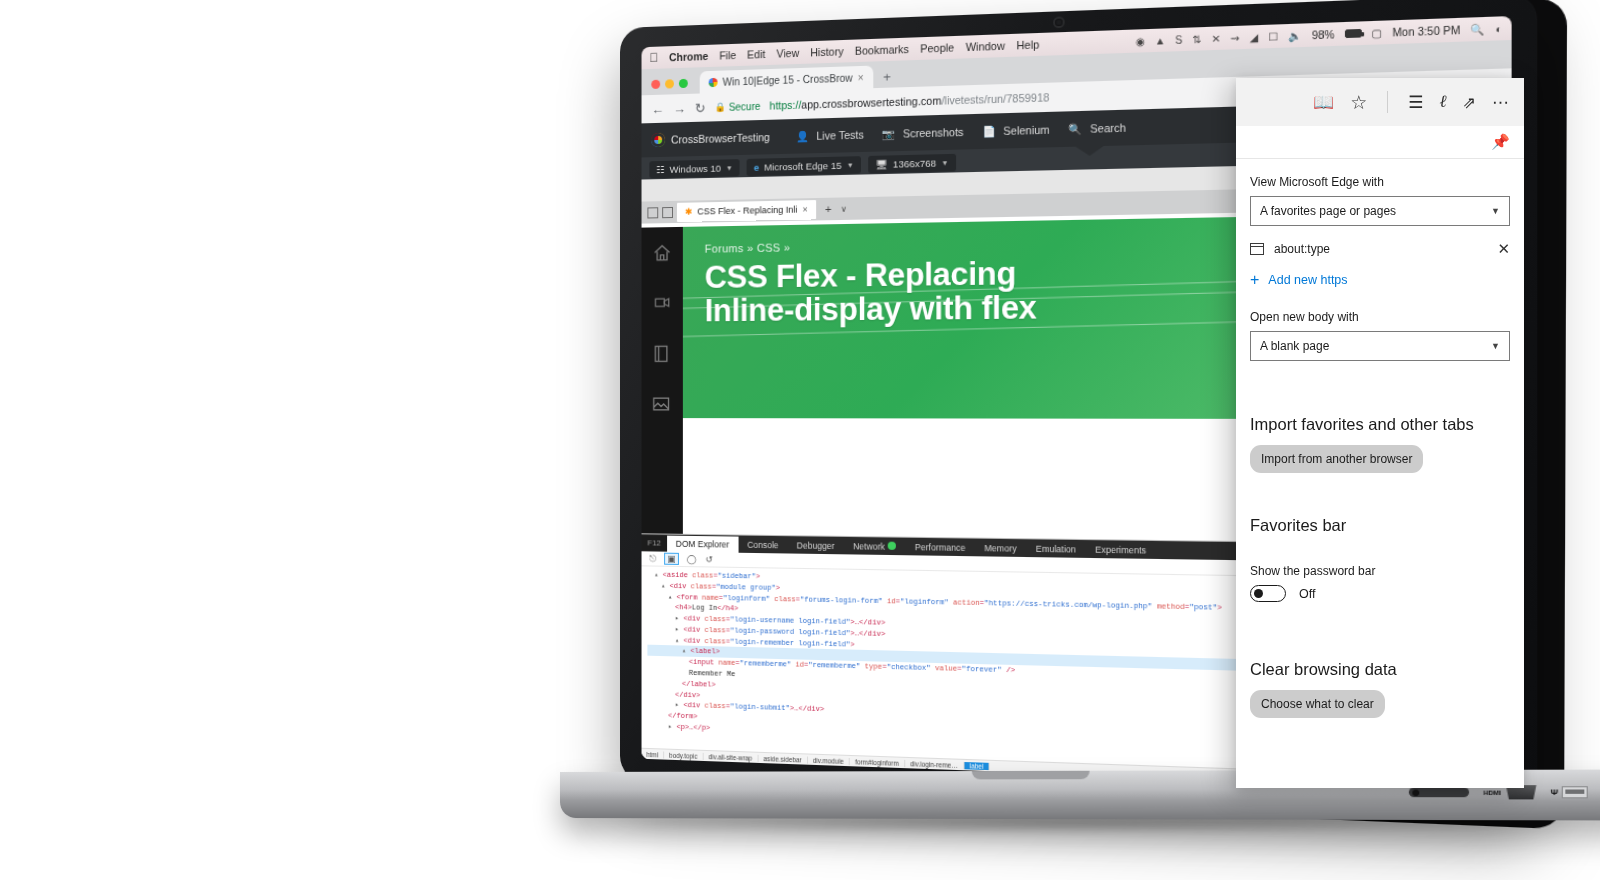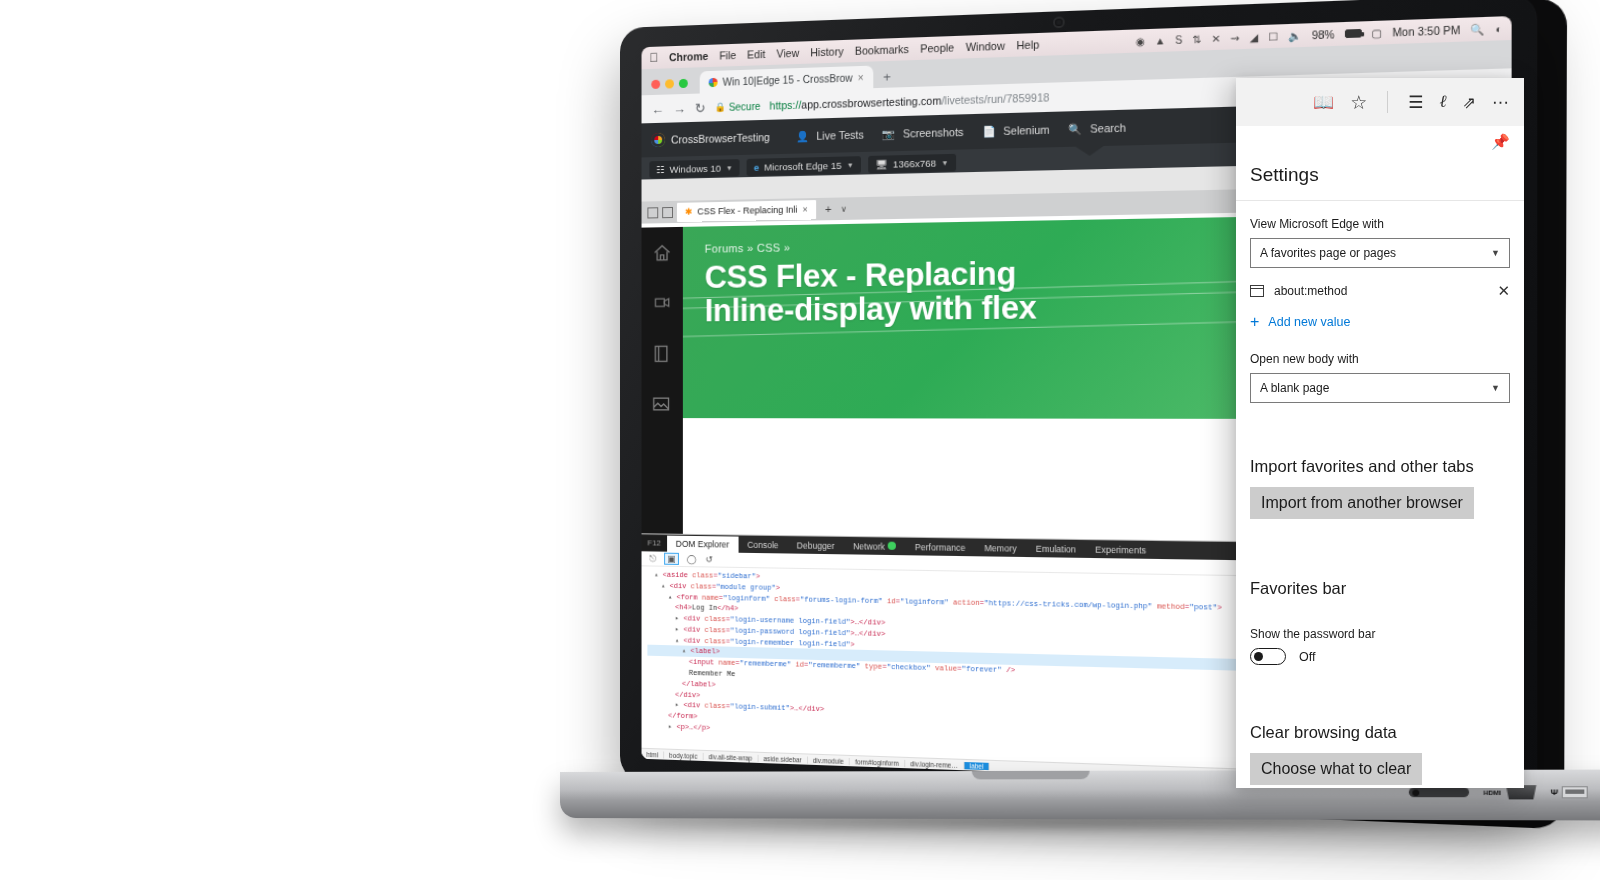--- a/index.html
+++ b/index.html
@@ -267,21 +267,21 @@
   .fly-row{
     display:flex; align-items:center; gap:10px; font-size:12px; color:#1b1b1b; margin-bottom:14px;
   }
   .pagebox{ width:14px;height:12px;border:1.4px solid #3a3a3a; position:relative; flex:0 0 14px;}
   .pagebox:before{ content:""; position:absolute; left:0; right:0; top:2px; height:1.4px; background:#3a3a3a;}
   .fly-close{ margin-left:auto; font-size:15px; color:#333; }
   .fly-add{ display:flex; align-items:center; gap:9px; color:#0078d7; font-size:12.5px; margin:0 0 22px; }
   .fly-add .plus{ font-size:16px; line-height:1; }
   .fly-h2{ font-size:16.5px; color:#1b1b1b; font-weight:normal; margin:14px 0 11px; }
   .fly-btn{
-    display:inline-block; background:#cccccc; color:#1b1b1b; font-size:16px; padding:7px 11px; margin-bottom:28px;
+    display:inline-block; background:#cccccc; color:#1b1b1b; font-size:12px; padding:7px 11px; margin-bottom:11px;border-radius:11px;
   }
   .toggle-row{ display:flex; align-items:center; gap:13px; margin-bottom:10px; }
   .toggle{
     width:36px; height:17px; border:1.6px solid #1b1b1b; border-radius:9px; position:relative; background:#fff;
   }
   .toggle .knob{ position:absolute; left:3px; top:3px; width:9px;height:9px;border-radius:50%; background:#1b1b1b; }
   .toggle-lbl{ font-size:12.5px; color:#1b1b1b; }
   .sp18{ height:18px; } .sp26{height:26px;} .sp34{height:34px;}
 
   
@@ -578,38 +578,37 @@
         <span style="font-size:16px;">⇗</span>
         <span style="font-size:17px;letter-spacing:1px;">⋯</span>
       </div>
     </div>
 
     <div class="fly-pin">
       <span style="font-size:15px;">📌</span>
     </div>
 
     <div class="fly-scroll">
-      <div class="fly-h1">Settings</div>
       <div class="fly-hr"></div>
 
       <div class="fly-label">View Microsoft Edge with</div>
       <div class="fly-select">
         <span>A favorites page or pages</span>
         <span class="chev">▼</span>
       </div>
 
       <div class="fly-row">
         <span class="pagebox"></span>
-        <span>about:method</span>
+        <span>about:type</span>
         <span class="fly-close">✕</span>
       </div>
 
       <div class="fly-add">
         <span class="plus">+</span>
-        <span>Add new value</span>
+        <span>Add new https</span>
       </div>
 
       <div class="fly-label">Open new body with</div>
       <div class="fly-select">
         <span>A blank page</span>
         <span class="chev">▼</span>
       </div>
 
       <div class="sp26"></div>
       <div class="fly-h2">Import favorites and other tabs</div>

